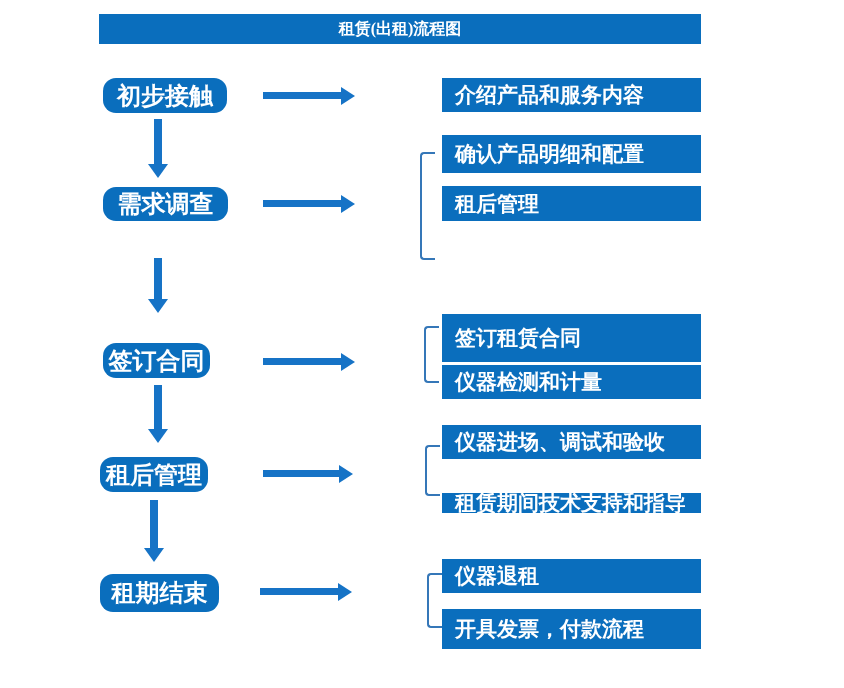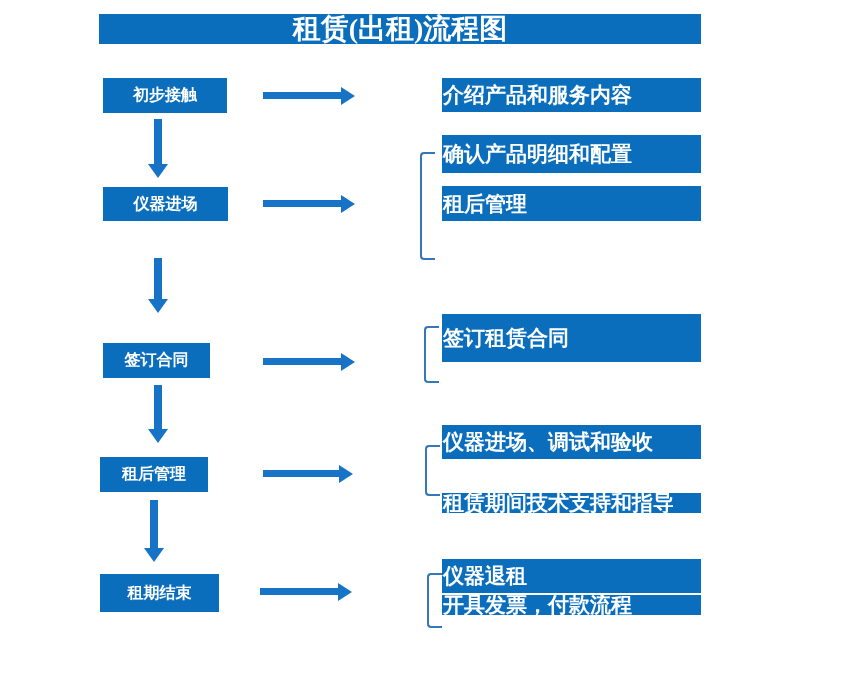--- a/index.html
+++ b/index.html
@@ -11,35 +11,36 @@
   }
   html,body{margin:0;padding:0;background:#fff;}
   body{font-family:"Liberation Serif","DejaVu Serif",serif;}
   .canvas{
     position:relative;width:844px;height:688px;
     background:var(--background);overflow:hidden;
   }
   .title-bar{
     position:absolute;left:99px;top:14px;width:602px;height:30px;
     background:var(--box);color:var(--text);
-    font-weight:bold;font-size:28px;line-height:30px;
+    font-weight:bold;font-size:16px;line-height:30px;
     display:flex;align-items:center;justify-content:center;
   }
   .stage{
     position:absolute;background:var(--box);color:var(--text);
-    font-weight:bold;font-size:16px;
+    font-weight:bold;font-size:24px;
     display:flex;align-items:center;justify-content:center;
     white-space:nowrap;
+    border-radius:13px;
   }
   .detail{
     position:absolute;left:442px;width:259px;
     background:var(--box);color:var(--text);
     font-weight:bold;font-size:21px;
     display:flex;align-items:center;
-    padding-left:1px;box-sizing:border-box;
+    padding-left:13px;box-sizing:border-box;
     white-space:nowrap;
   }
   .h-arrow{position:absolute;height:7px;background:var(--arrow);}
   .h-arrow::after{
     content:"";position:absolute;left:100%;top:50%;transform:translateY(-50%);
     width:0;height:0;
     border-top:9px solid transparent;border-bottom:9px solid transparent;
     border-left:14px solid var(--arrow);
   }
   .v-arrow{position:absolute;width:8px;background:var(--arrow);}
@@ -56,21 +57,21 @@
   }
 </style>
 </head>
 <body>
 
 <div class="canvas">
 
   <div class="title-bar">租赁(出租)流程图</div>
 
   <div class="stage" style="left:103px;top:78px;width:124px;height:35px">初步接触</div>
-  <div class="stage" style="left:103px;top:187px;width:125px;height:34px">仪器进场</div>
+  <div class="stage" style="left:103px;top:187px;width:125px;height:34px">需求调查</div>
   <div class="stage" style="left:103px;top:343px;width:107px;height:35px">签订合同</div>
   <div class="stage" style="left:100px;top:457px;width:108px;height:35px">租后管理</div>
   <div class="stage" style="left:100px;top:574px;width:119px;height:38px">租期结束</div>
 
   <div class="v-arrow" style="left:154px;top:119px;height:45px"></div>
   <div class="v-arrow" style="left:154px;top:258px;height:41px"></div>
   <div class="v-arrow" style="left:154px;top:385px;height:44px"></div>
   <div class="v-arrow" style="left:150px;top:500px;height:48px"></div>
 
   <div class="h-arrow" style="left:263px;top:92px;width:78px"></div>
@@ -83,20 +84,21 @@
   <div class="bracket" style="left:424px;top:326px;height:57px"></div>
   <div class="bracket" style="left:425px;top:445px;height:51px"></div>
   <div class="bracket" style="left:427px;top:573px;height:55px"></div>
 
   <div class="detail" style="top:78px;height:34px">介绍产品和服务内容</div>
 
   <div class="detail" style="top:135px;height:38px">确认产品明细和配置</div>
   <div class="detail" style="top:186px;height:35px">租后管理</div>
 
   <div class="detail" style="top:314px;height:48px">签订租赁合同</div>
+  <div class="detail" style="top:365px;height:34px">仪器检测和计量</div>
 
   <div class="detail" style="top:425px;height:34px">仪器进场、调试和验收</div>
   <div class="detail" style="top:493px;height:20px">租赁期间技术支持和指导</div>
 
   <div class="detail" style="top:559px;height:34px">仪器退租</div>
-  <div class="detail" style="top:595px;height:20px">开具发票，付款流程</div>
+  <div class="detail" style="top:609px;height:40px">开具发票，付款流程</div>
 
 </div>
 
 </body></html>

